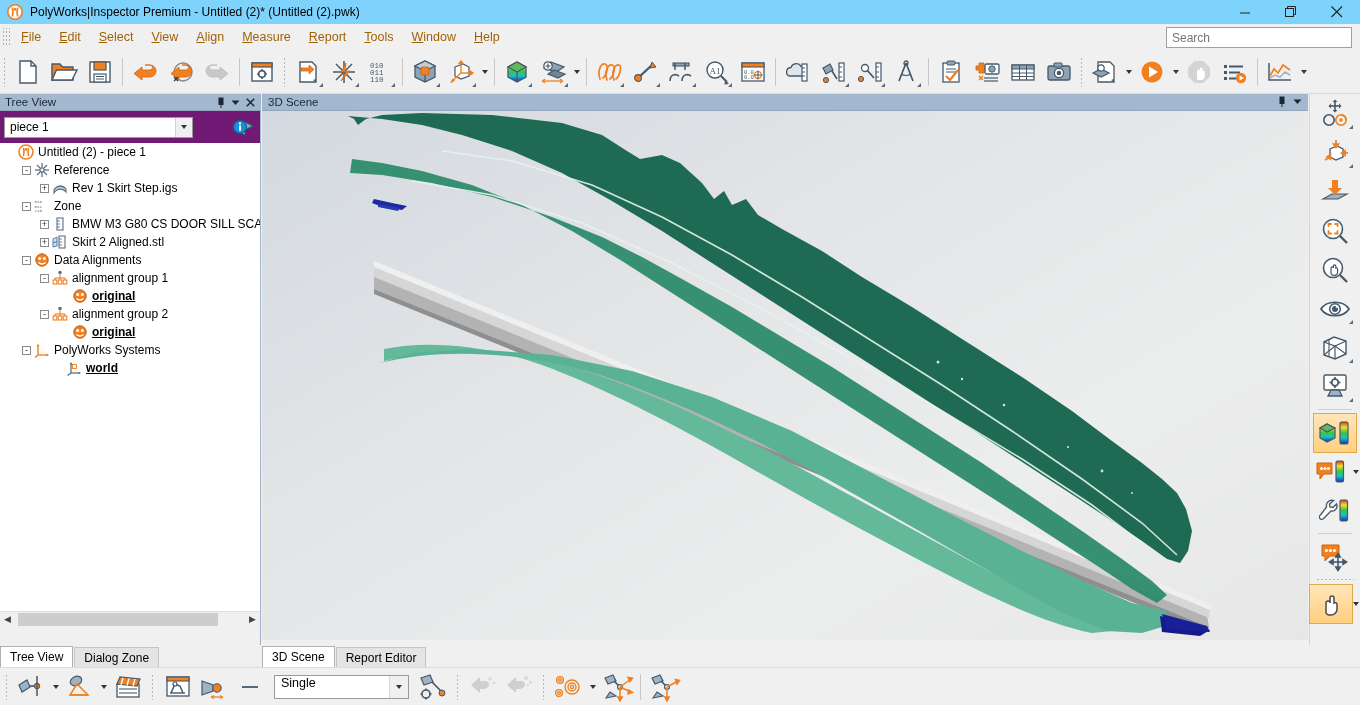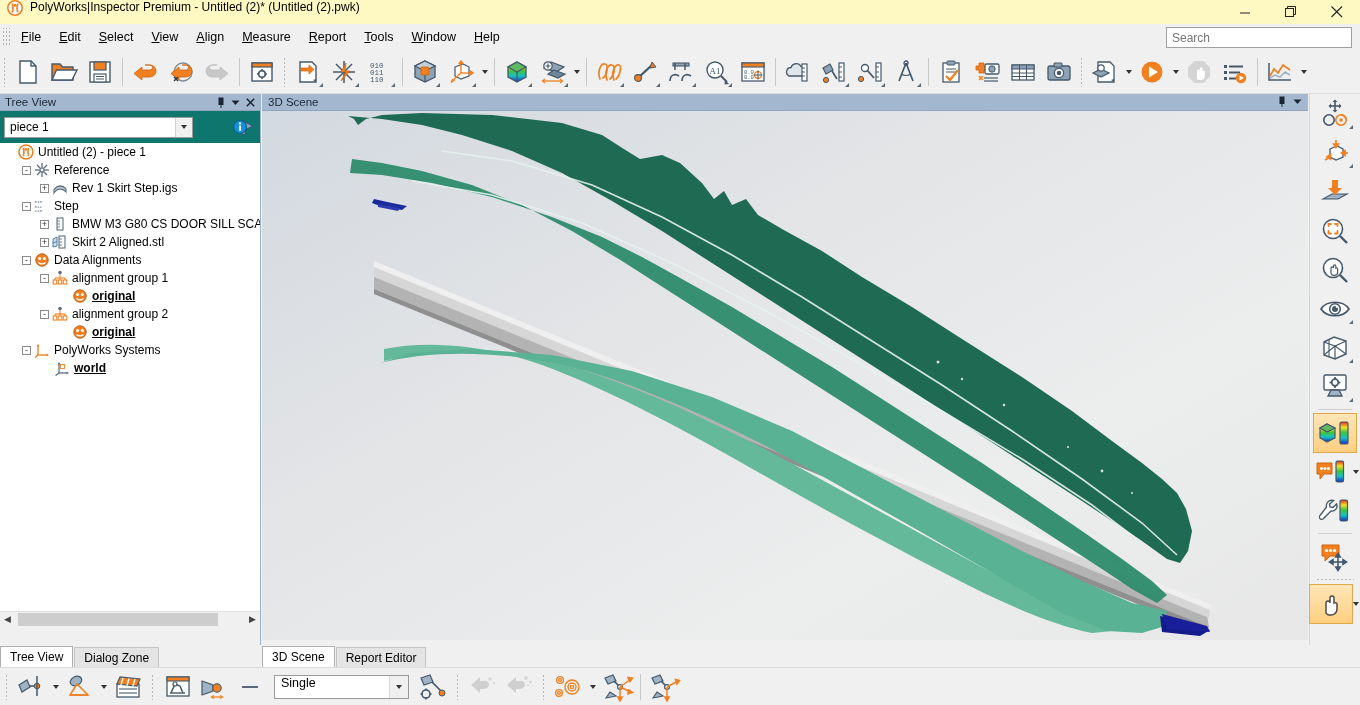--- a/index.html
+++ b/index.html
@@ -10,22 +10,22 @@
     font-family: "Liberation Sans", sans-serif;
     font-size: 12px;
     background: #f0f0f0;
     -webkit-font-smoothing: antialiased;
   }
   .app { position: relative; width: 1360px; height: 705px; background: #f0f0f0; }
 
   
   .titlebar {
     position: absolute; left:0; top:0; width:1360px; height:24px;
-    background: #fef9c3;
-    display: flex; align-items: flex-start;
+    background: #7dd3fc;
+    display: flex; align-items: center;
   }
   .titlebar .tb-icon {
     width: 16px; height: 16px; margin-left: 7px; margin-right: 7px;
     flex: 0 0 auto;
   }
   .titlebar .tb-text {
     font-size: 12px; color: #000; white-space: nowrap;
   }
   .winbtns { position:absolute; right:0; top:0; height:24px; display:flex; }
   .winbtn { width: 46px; height: 24px; display:flex; align-items:center; justify-content:center; }
@@ -34,21 +34,21 @@
   
   .menubar {
     position: absolute; left:0; top:24px; width:1360px; height:26px;
     background: #f0f0f0;
     display:flex; align-items:center;
   }
   .grip { width: 7px; height: 18px; margin-left:3px; margin-right:2px;
           background-image: radial-gradient(circle, #b0b0b0 1px, transparent 1px);
           background-size: 3px 4px; background-position: 2px 2px; }
   .menuitem {
-    padding: 3px 9px; font-size: 12.5px; color:#000000; cursor: default;
+    padding: 3px 9px; font-size: 12.5px; color:#a16207; cursor: default;
     white-space: nowrap;
   }
   .menuitem u { text-decoration: underline; }
   .searchwrap {
     position:absolute; right:8px; top:3px;
     width: 186px; height:21px;
     background:#fff; border:1px solid #a0a0a0;
     display:flex; align-items:center;gap:44px;
   }
   .searchwrap input {
@@ -89,21 +89,21 @@
   }
   .panel-title {
     height:17px; background:#a3b8cf;
     display:flex; align-items:center;
     font-size:11.5px; color:#1b2733; padding-left:5px;
     border-bottom:1px solid #90a6bd;
   }
   .panel-title .pt-actions { margin-left:auto; display:flex; align-items:center; gap:6px; padding-right:5px; }
   .pt-actions span { display:flex; align-items:center; cursor:pointer; }
 
-  .piece-row { height:32px; display:flex; align-items:center; padding:0 4px; background:#0f766e;gap:32px; }
+  .piece-row { height:32px; display:flex; align-items:center; padding:0 4px; background:#701a75;gap:32px; }
   .combo {
     width:210px; height:21px; background:#fff; border:1px solid #9a9a9a;
     display:flex; align-items:center; font-size:12px; color:#000; padding-left:5px;
     position:relative;
   }
   .combo .cb-arrow {
     position:absolute; right:0; top:0; width:17px; height:19px;
     display:flex; align-items:center; justify-content:center; background:#f0f0f0;
     border-left:1px solid #d0d0d0;
   }
@@ -706,21 +706,21 @@
         </div>
         <div class="tnode" style="padding-left: 22px;">
           <div class="expander">-</div>
           <div class="ticon">
             <svg width="16" height="16" viewBox="0 0 16 16">
               <text x="0.5" y="5" font-size="4.2" fill="#5d7084" font-family="Liberation Mono, monospace">010</text>
               <text x="0.5" y="9.5" font-size="4.2" fill="#5d7084" font-family="Liberation Mono, monospace">011</text>
               <text x="0.5" y="14" font-size="4.2" fill="#5d7084" font-family="Liberation Mono, monospace">110</text>
             </svg>
           </div>
-          <span class="lbl">Step</span>
+          <span class="lbl">Zone</span>
         </div>
         <div class="tnode" style="padding-left: 40px;">
           <div class="expander">+</div>
           <div class="ticon">
             <svg width="16" height="16" viewBox="0 0 16 16">
               <rect x="5" y="2" width="6" height="12" fill="#fff" stroke="#5d7084" stroke-width="1.1"></rect>
               <g stroke="#5d7084" stroke-width="0.9">
                 <line x1="5" y1="5" x2="8" y2="5"></line>
                 <line x1="5" y1="8" x2="8" y2="8"></line>
                 <line x1="5" y1="11" x2="8" y2="11"></line>
@@ -833,21 +833,21 @@
                 <line x1="4" y1="13" x2="4" y2="3"></line>
                 <line x1="4" y1="13" x2="14" y2="13"></line>
                 <line x1="4" y1="13" x2="1" y2="15.5"></line>
               </g>
               <path d="M2.6 4.5 L4 1.8 L5.4 4.5 Z" fill="#f08020"></path>
               <path d="M12.5 11.6 L15 13 L12.5 14.4 Z" fill="#f08020"></path>
             </svg>
           </div>
           <span class="lbl">PolyWorks Systems</span>
         </div>
-        <div class="tnode" style="padding-left: 40px;">
+        <div class="tnode" style="padding-left: 52px;">
           <div style="width: 11px; flex: 0 0 auto;"></div>
           <div class="ticon">
             <svg width="16" height="16" viewBox="0 0 16 16">
               <g stroke="#5d7084" stroke-width="1.3" fill="none">
                 <line x1="5" y1="13" x2="5" y2="3"></line>
                 <line x1="5" y1="13" x2="14" y2="13"></line>
                 <line x1="5" y1="13" x2="1.5" y2="15.5"></line>
               </g>
               <path d="M3.7 4.5 L5 2 L6.3 4.5 Z" fill="#5d7084"></path>
               <path d="M12.6 11.7 L15 13 L12.6 14.3 Z" fill="#5d7084"></path>

